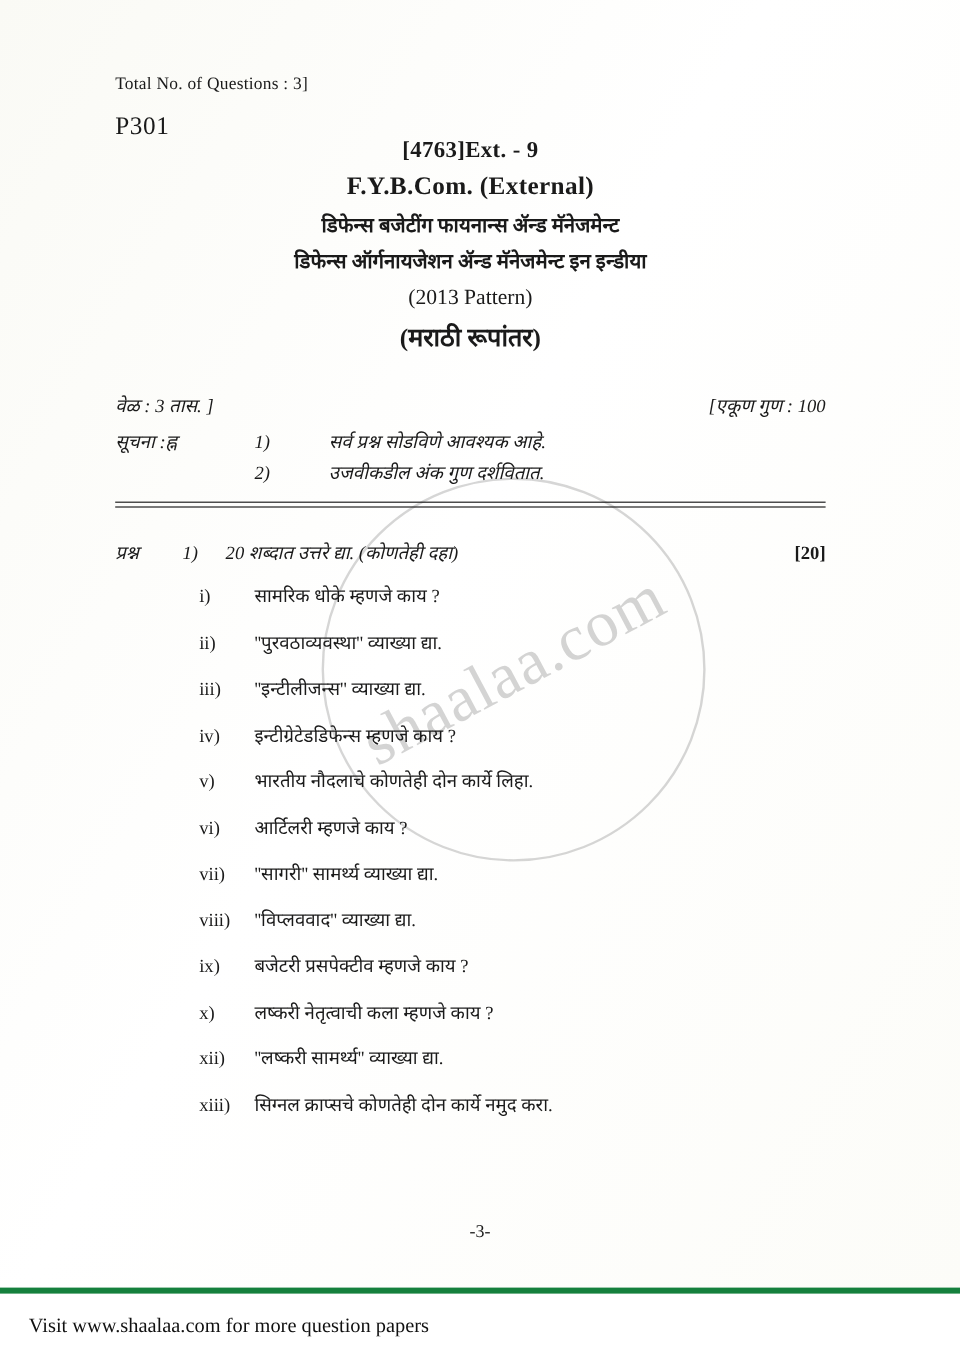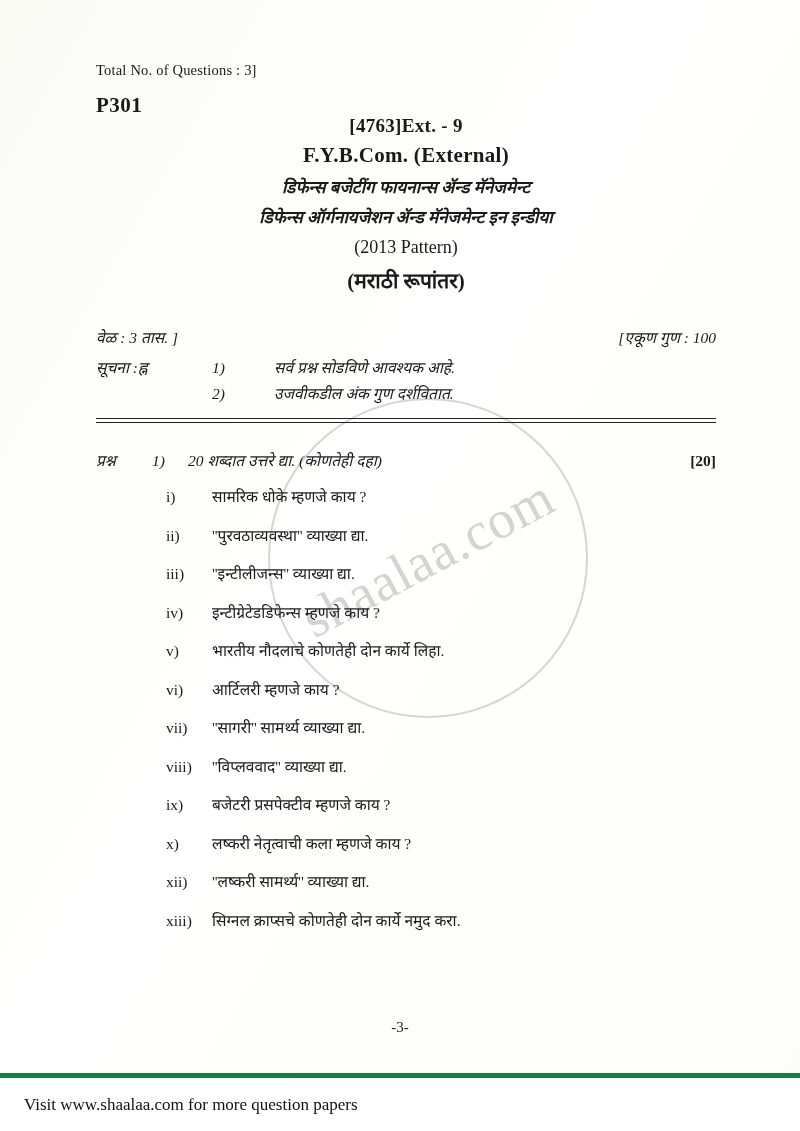--- a/index.html
+++ b/index.html
@@ -31,21 +31,21 @@
     content:"";
     position:absolute;
     inset:0;
     background: linear-gradient(120deg, rgba(250,250,245,1) 0%, rgba(255,255,255,1) 45%, rgba(252,252,248,1) 100%);
     pointer-events:none;
   }
 
   .content {
     position: relative;
     z-index: 3;
-    padding: 62px 84px 0 96px;
+    padding: 62px 112px 0 96px;
   }
 
   
   .watermark {
     position: absolute;
     left: 268px;
     top: 398px;
     width: 320px;
     height: 320px;
     z-index: 2;
@@ -75,21 +75,21 @@
     font-family: "Liberation Serif", serif;
     letter-spacing: .2px;
   }
   .code-row {
     margin-top: 14px;
     position: relative;
     height: 26px;
   }
   .paper-code {
     font-size: 21px;
-    font-weight: bold;
+    font-weight: normal;
     letter-spacing: .5px;
   }
   .center-block {
     text-align: center;
     margin-top: -4px;
   }
   .exam-code {
     font-size: 19px;
     font-weight: bold;
     letter-spacing: .3px;
@@ -97,21 +97,20 @@
   .course {
     font-size: 21px;
     font-weight: bold;
     margin-top: 6px;
     letter-spacing: .3px;
   }
   .subject1, .subject2 {
     font-size: 17px;
     font-weight: bold;
     margin-top: 7px;
-    font-style: italic;
   }
   .pattern {
     font-size: 18px;
     margin-top: 9px;
   }
   .translation {
     font-size: 21px;
     font-weight: bold;
     margin-top: 8px;
   }

